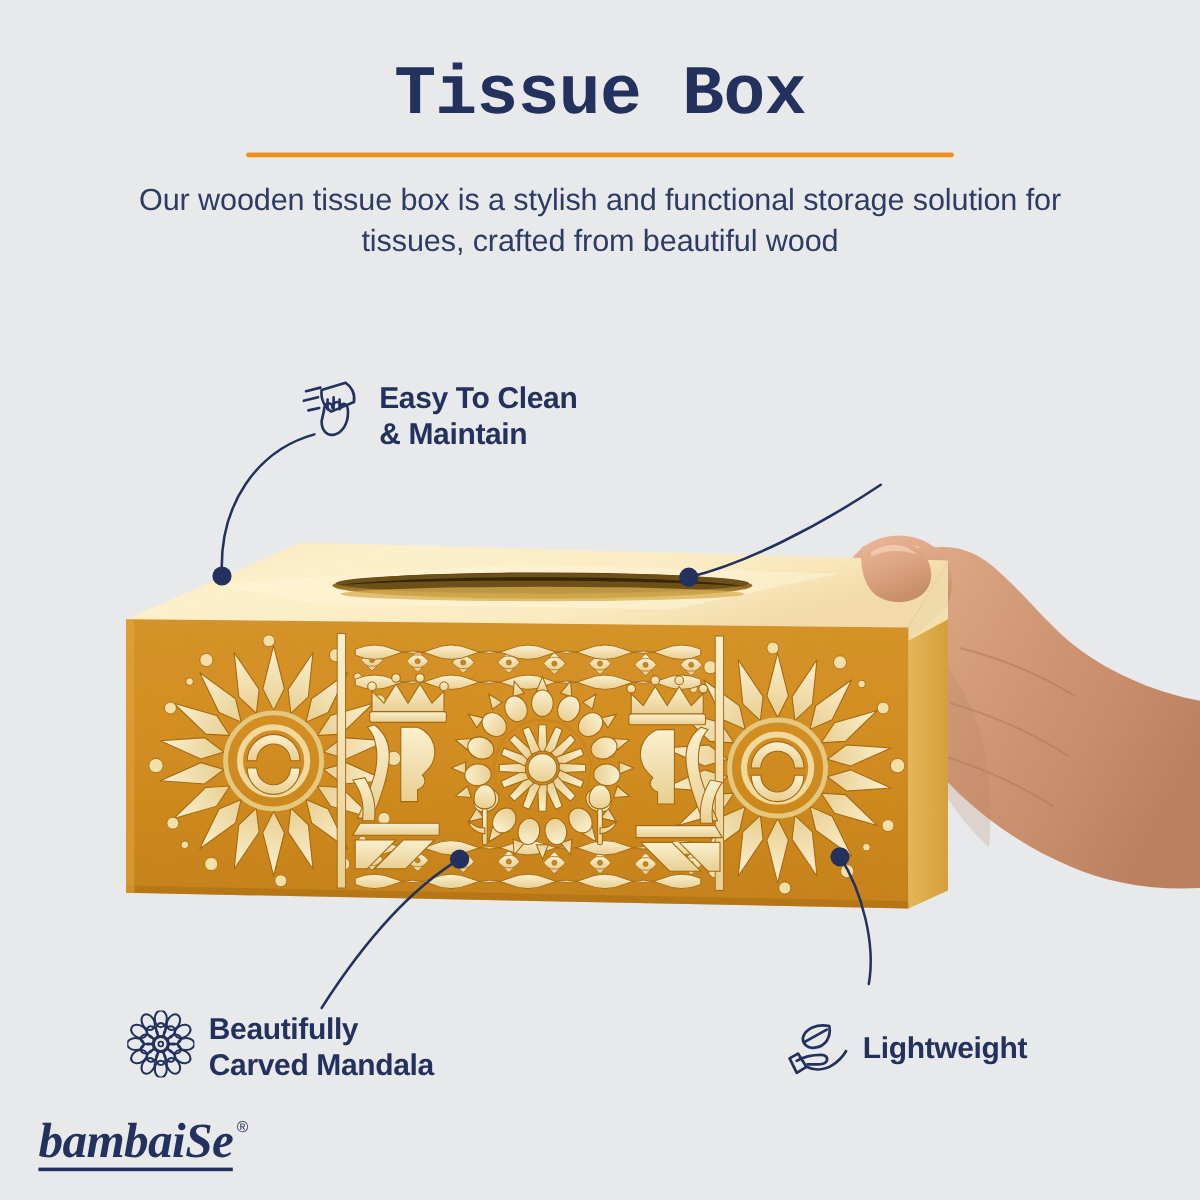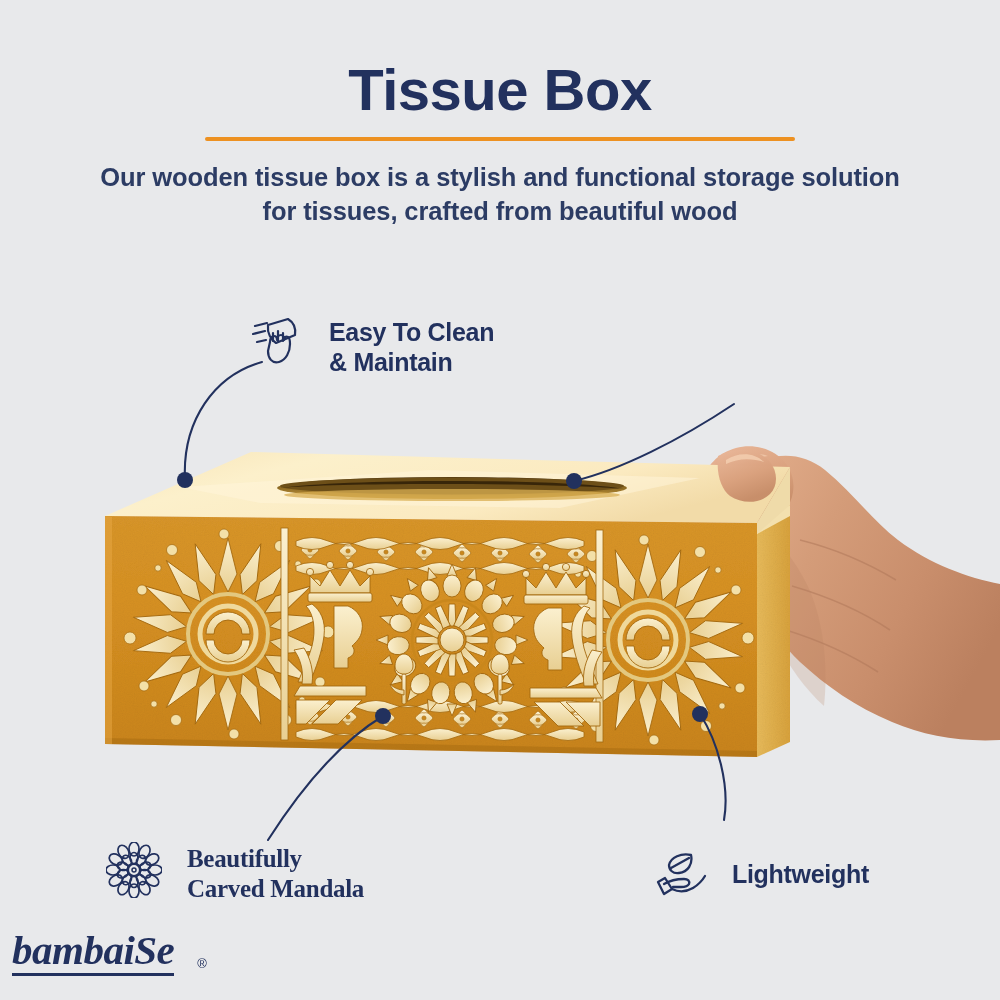--- a/index.html
+++ b/index.html
@@ -24,52 +24,52 @@
 
   
   #header {
     position: absolute;
     left: 0;
     top: 0;
     width: 1000px;
     text-align: center;
   }
   #page-title {
-    margin: 14px;
+    margin: 4px;
     padding-top: 46px;
     font-size: 58px;
     line-height: 1.05;
     font-weight: 700;
     letter-spacing: -0.5px;
     color: #22315e;
-    font-family: Liberation Sans, sans-serif;
+    font-family: Liberation Mono, monospace;
   }
   #title-divider {
     width: 590px;
     height: 4px;
     margin: 16px auto 0 auto;
     background: #ed9121;
     border-radius: 2px;
   }
   #subtitle {
     margin: 20px auto 15px auto;
     width: 800px;
     font-size: 25.5px;
     line-height: 1.32;
     color: #2c3c64;
-    font-weight: 700;
+    font-weight: 400;
     letter-spacing: -0.1px;
   }
 
   
   .feature {
     position: absolute;
     display: flex;
     align-items: flex-start;
-    gap: 25px;
+    gap: 12px;
   }
   .feature-icon {
     flex: 0 0 auto;
     display: block;
     line-height: 0;
   }
   .feature-label {
     font-size: 25px;
     line-height: 1.18;
     font-weight: 700;
@@ -78,21 +78,21 @@
     white-space: pre-line;
   }
 
   #feature-clean     { left: 252px; top: 316px; }
   #feature-clean .feature-label { padding-top: 2px; }
 
   #feature-access    { left: 728px; top: 356px; }
   #feature-access .feature-label { padding-top: 4px; }
 
   #feature-mandala   { left: 106px; top: 842px; }
-  #feature-mandala .feature-label { padding-top: 2px; font-family: Liberation Serif, serif; }
+  #feature-mandala .feature-label { padding-top: 2px; }
 
   #feature-light     { left: 655px; top: 808px; align-items: center; margin-top: 45px; }
 
   
   #connectors {
     position: absolute;
     left: 0; top: 0;
     width: 1000px; height: 1000px;
     pointer-events: none;
   }
@@ -102,25 +102,24 @@
     position: absolute;
     left: 0;
     top: 0;
     width: 1000px;
     height: 1000px;
   }
 
   
   #brand {
     position: absolute;
-    left: 12px;
+    left: 32px;
     top: 930px;
     display: flex;
-    align-items: flex-end;
-    gap: 20px;
+    align-items: flex-start;
   }
   #brand-name {
     font-family: "Liberation Serif", serif;
     font-size: 41px;
     font-weight: 700;
     font-style: italic;
     color: #22315e;
     letter-spacing: -0.5px;
     line-height: 1;
     position: relative;

